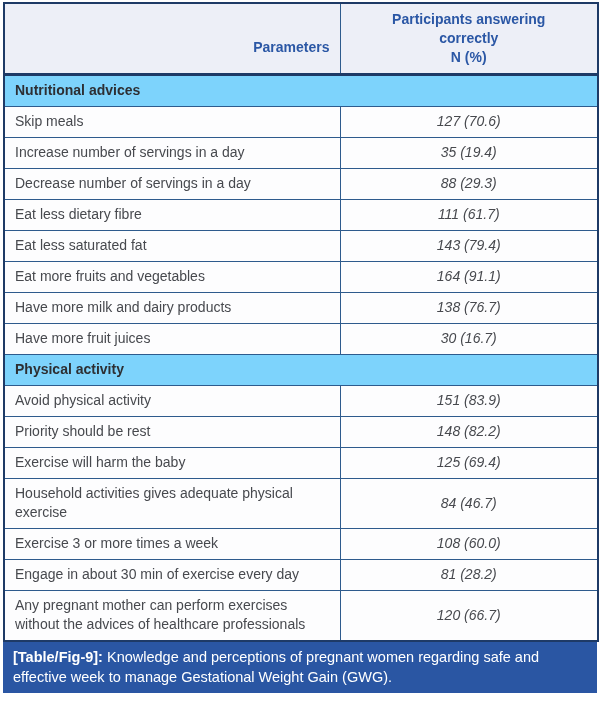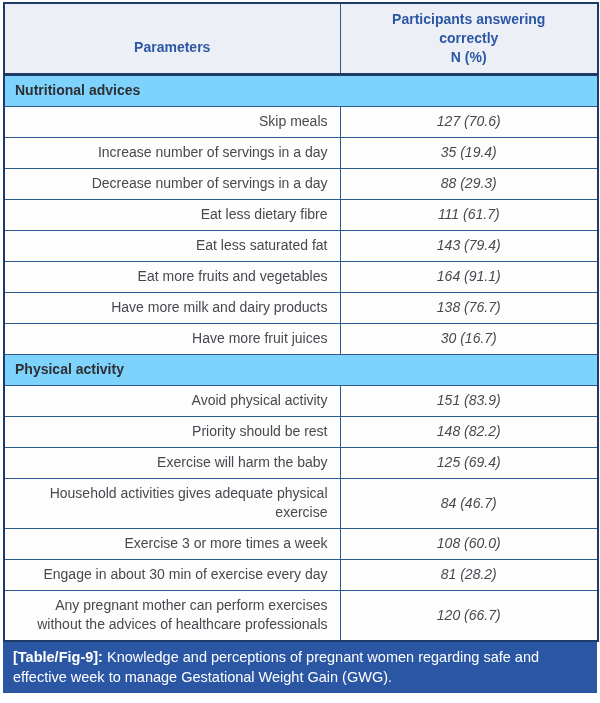--- a/index.html
+++ b/index.html
@@ -29,42 +29,42 @@
     vertical-align: middle;
   }
   tr.header-row th {
     background: #edeff7;
     color: #2b57a5;
     font-weight: bold;
     border-bottom: 3px solid #1e3a66;
     border-top: none;
   }
   th.param-header {
-    text-align: center;
+    text-align: right;
     vertical-align: bottom;
     padding: 24px 10px 7px 10px;
     height: 53px;
     margin-left: 8px;
   }
   th.value-header {
     text-align: center;
     vertical-align: middle;
     padding: 6px 26px;
   }
   th.value-header span { display: block; }
   tr.section-row td {
     font-weight: bold;
     color: #2d2f33;
     text-align: left;
     padding: 5px 10px 6px 10px;
     height: 31px;
     background: #7dd3fc;
   }
   tr.data-row td.param-cell {
-    text-align: right;
+    text-align: left;
     color: #47494e;
     padding: 5px 12px 6px 10px;
     height: 31px;
   }
   tr.data-row td.value-cell {
     text-align: center;
     color: #47494e;
     padding: 5px 8px 6px 8px;
     font-style: italic;
   }

